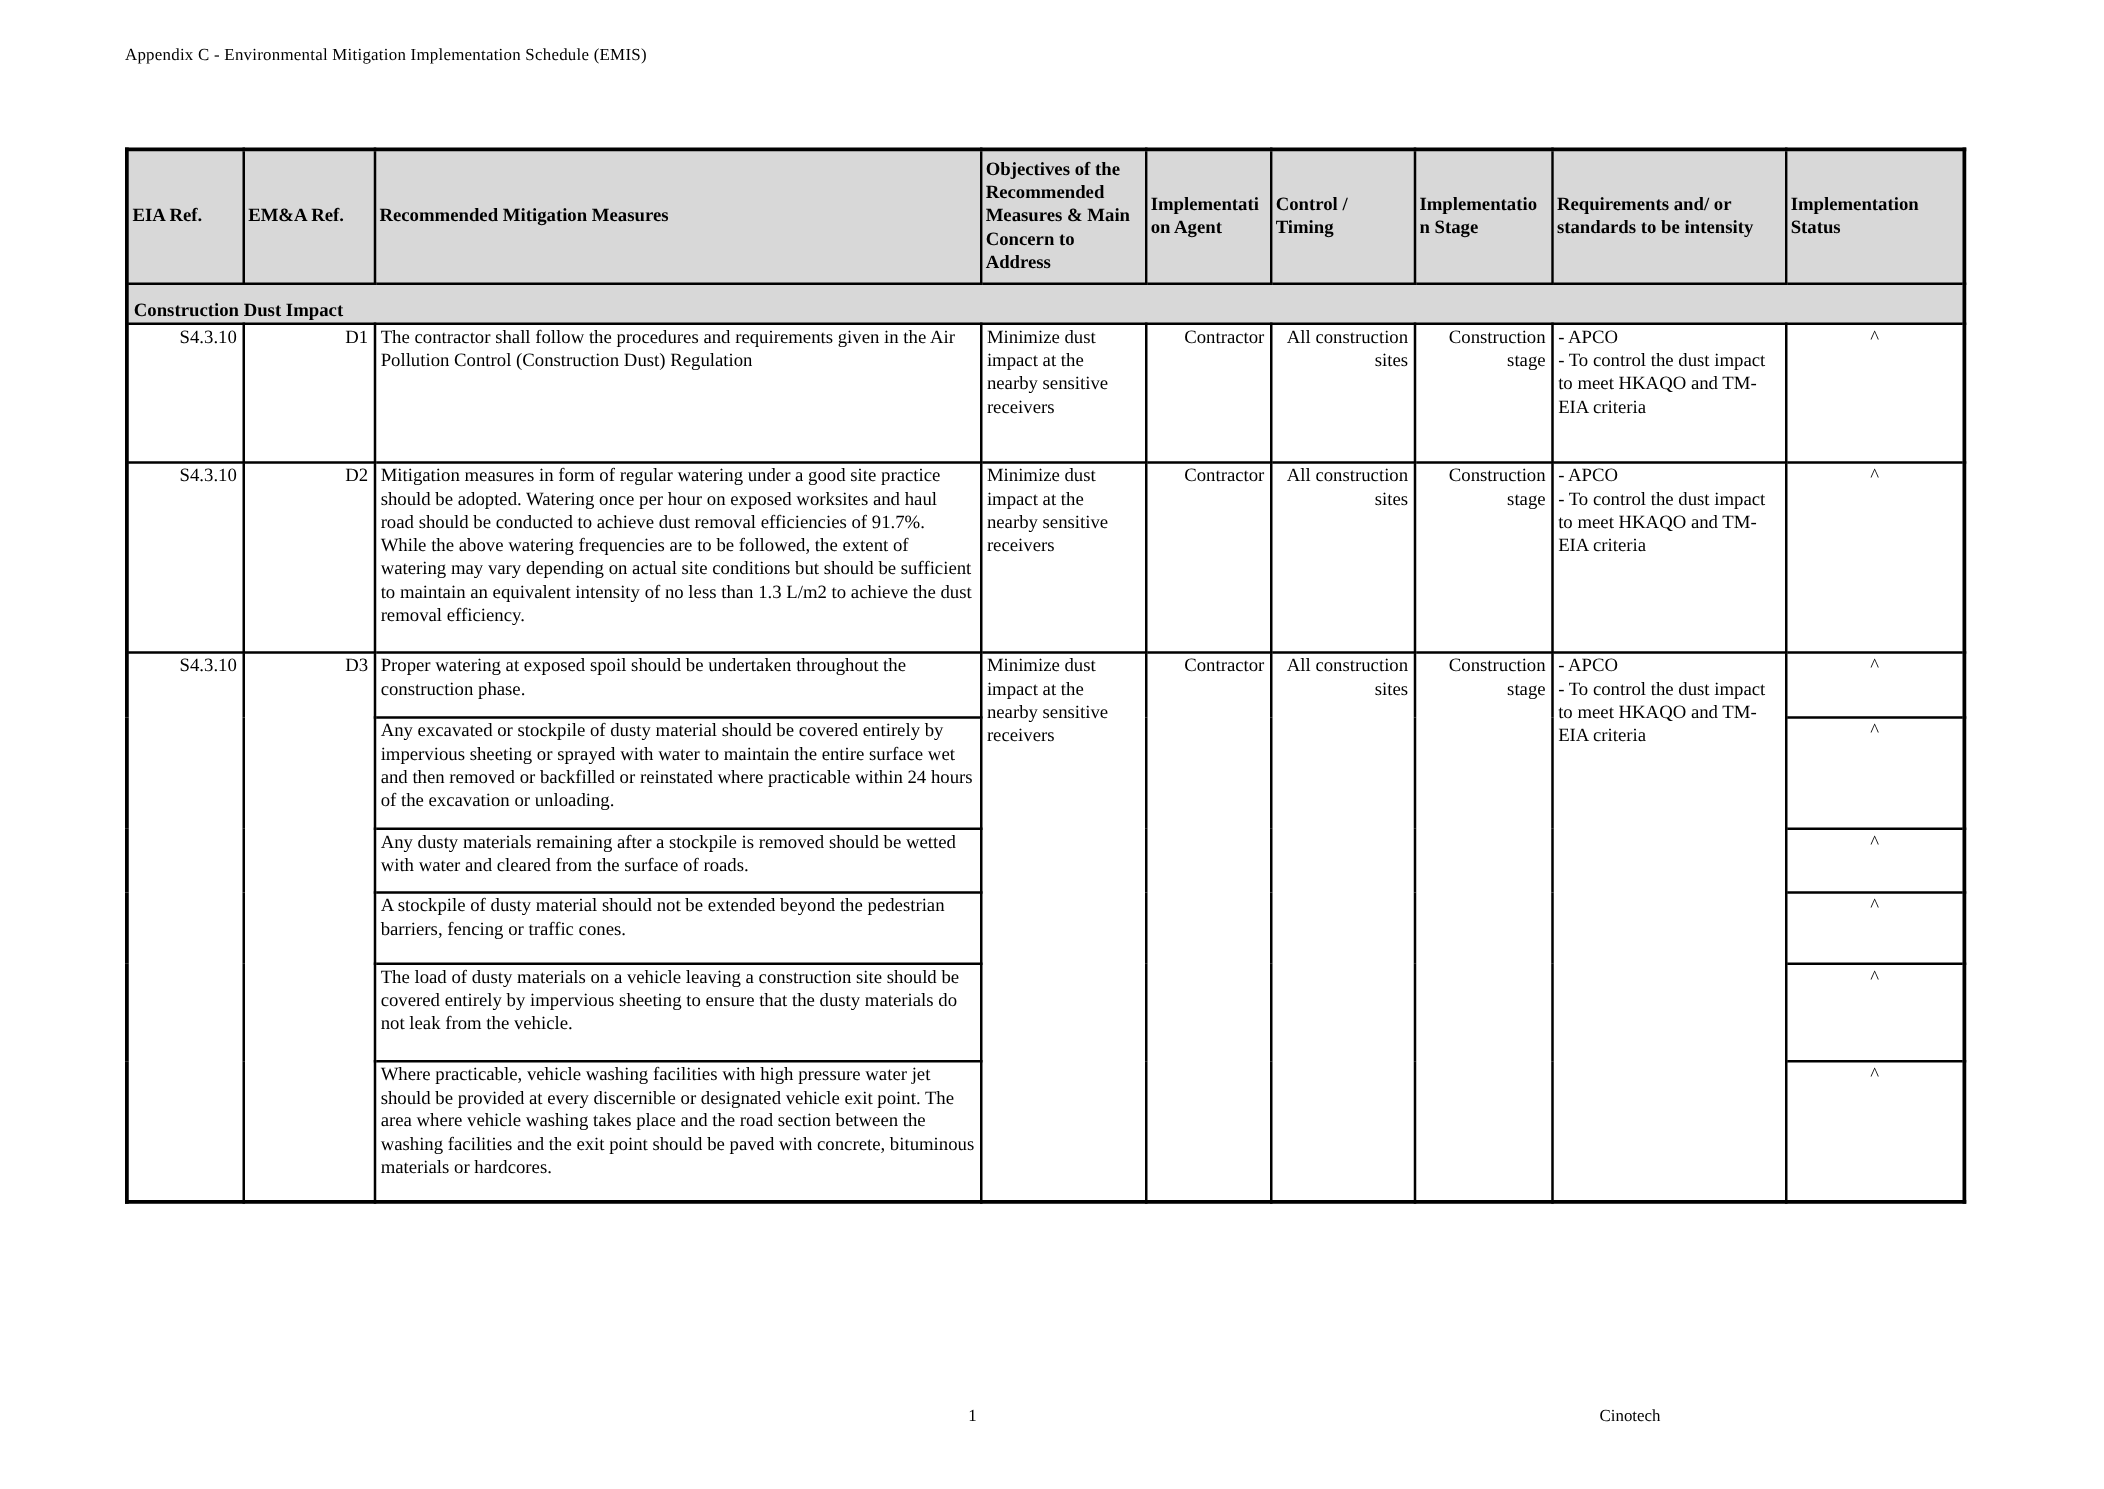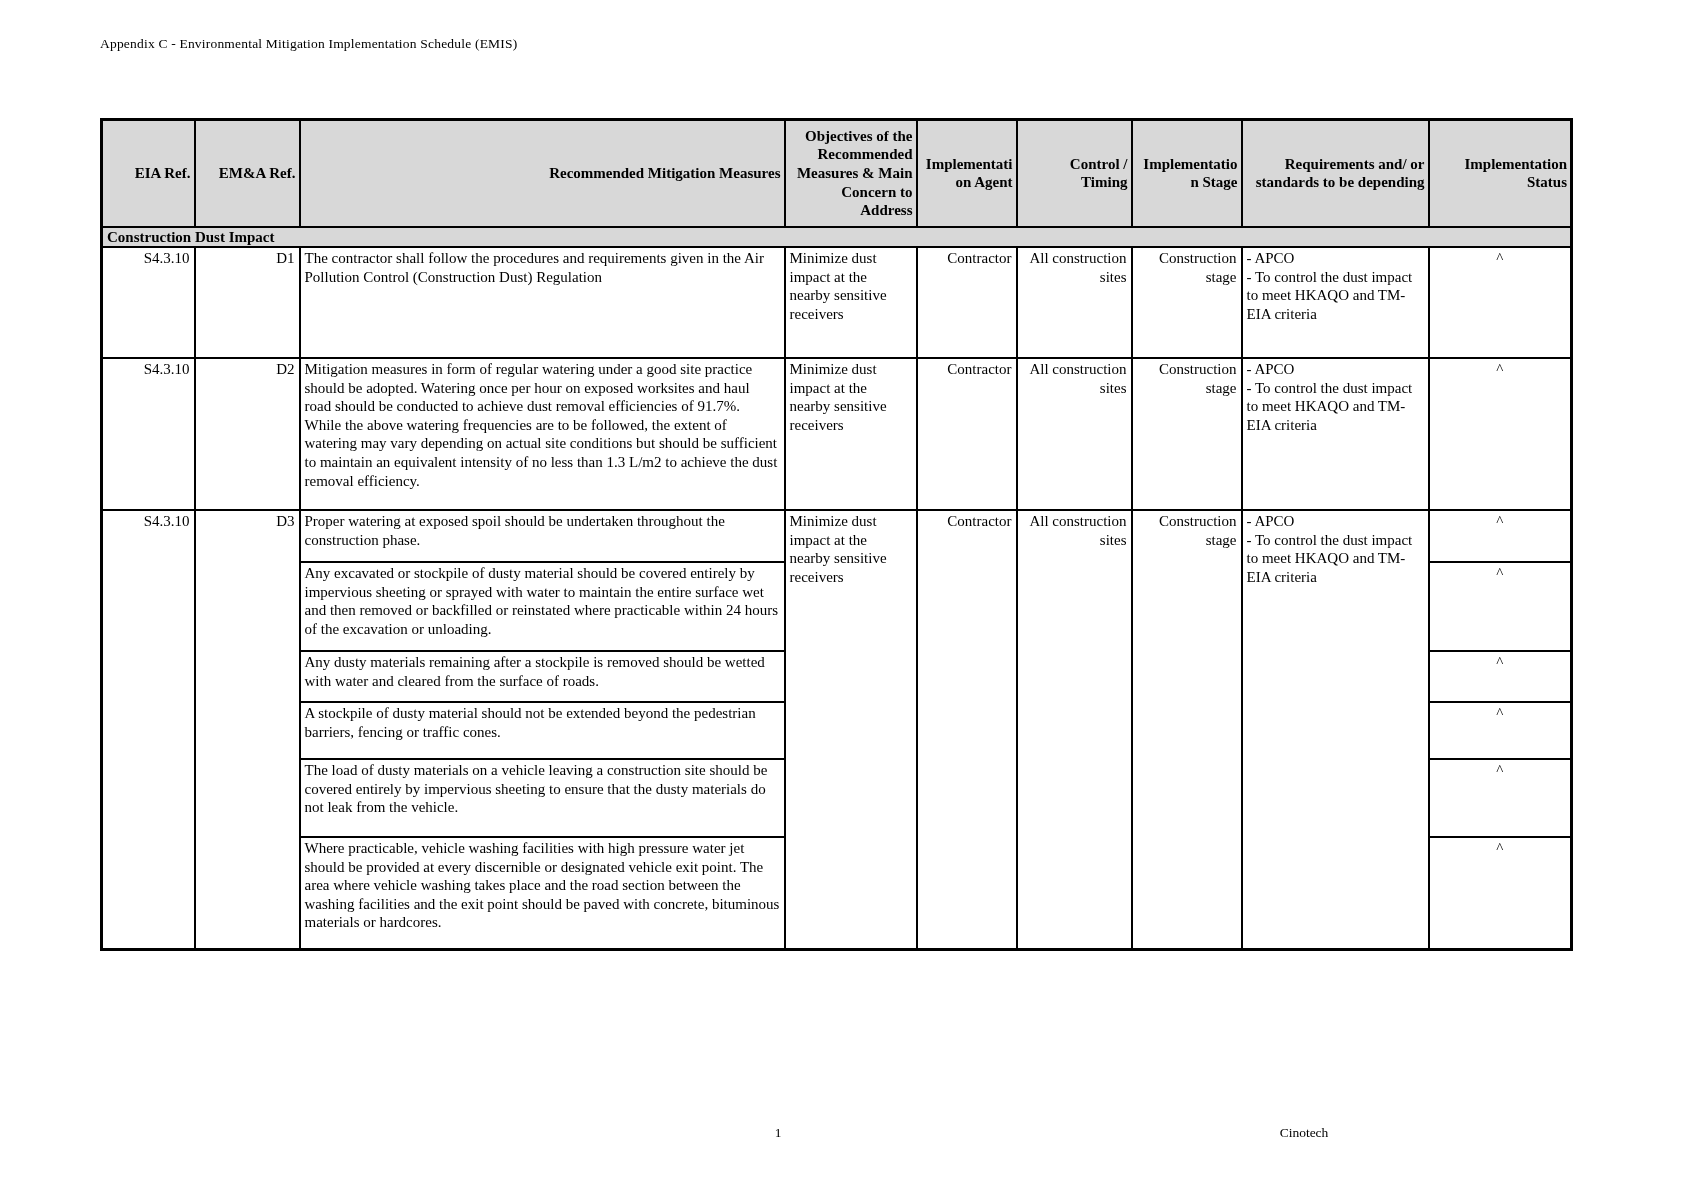--- a/index.html
+++ b/index.html
@@ -35,33 +35,33 @@
     border: 2px solid #000;
     padding: 1px 4px 2px 4px;
     font-size: 15px;
     line-height: 1.24;
     vertical-align: top;
     overflow: hidden;
   }
   table.emis th {
     background: #d8d8d8;
     font-weight: bold;
-    text-align: right;
+    text-align: left;
     vertical-align: middle;
     overflow-wrap: break-word;
     word-break: break-word;
     hyphens: none;
     padding: 2px 3px;
   }
   tr.section-row td {
     background: #d8d8d8;
     font-weight: bold;
     text-align: left;
     vertical-align: middle;
-    padding-top: 0;
+    padding-top: 12px;
     padding-bottom: 0;
   }
   .c-center { text-align: right; }
   .c-left   { text-align: left; margin-top: 12px; }
   .prelines { white-space: pre-line; }
   .status-cell {
     text-align: center;
     font-size: 14px;
     line-height: 1.1;
     padding-top: 3px;
@@ -103,21 +103,21 @@
 
   <tbody>
       <tr style="height:107px;">
     <th>EIA Ref.</th>
     <th>EM&amp;A Ref.</th>
     <th>Recommended Mitigation Measures</th>
     <th>Objectives of the Recommended Measures &amp; Main Concern to Address</th>
     <th>Implementation Agent</th>
     <th>Control / Timing</th>
     <th>Implementation Stage</th>
-    <th>Requirements and/ or standards to be depending</th>
+    <th>Requirements and/ or standards to be intensity</th>
     <th>Implementation Status</th>
   </tr>
 
   <tr class="section-row" style="height:18px;">
     <td colspan="9">Construction Dust Impact</td>
   </tr>
 
   <tr style="height:111px;">
     <td class="c-center">S4.3.10</td>
     <td class="c-center">D1</td>

